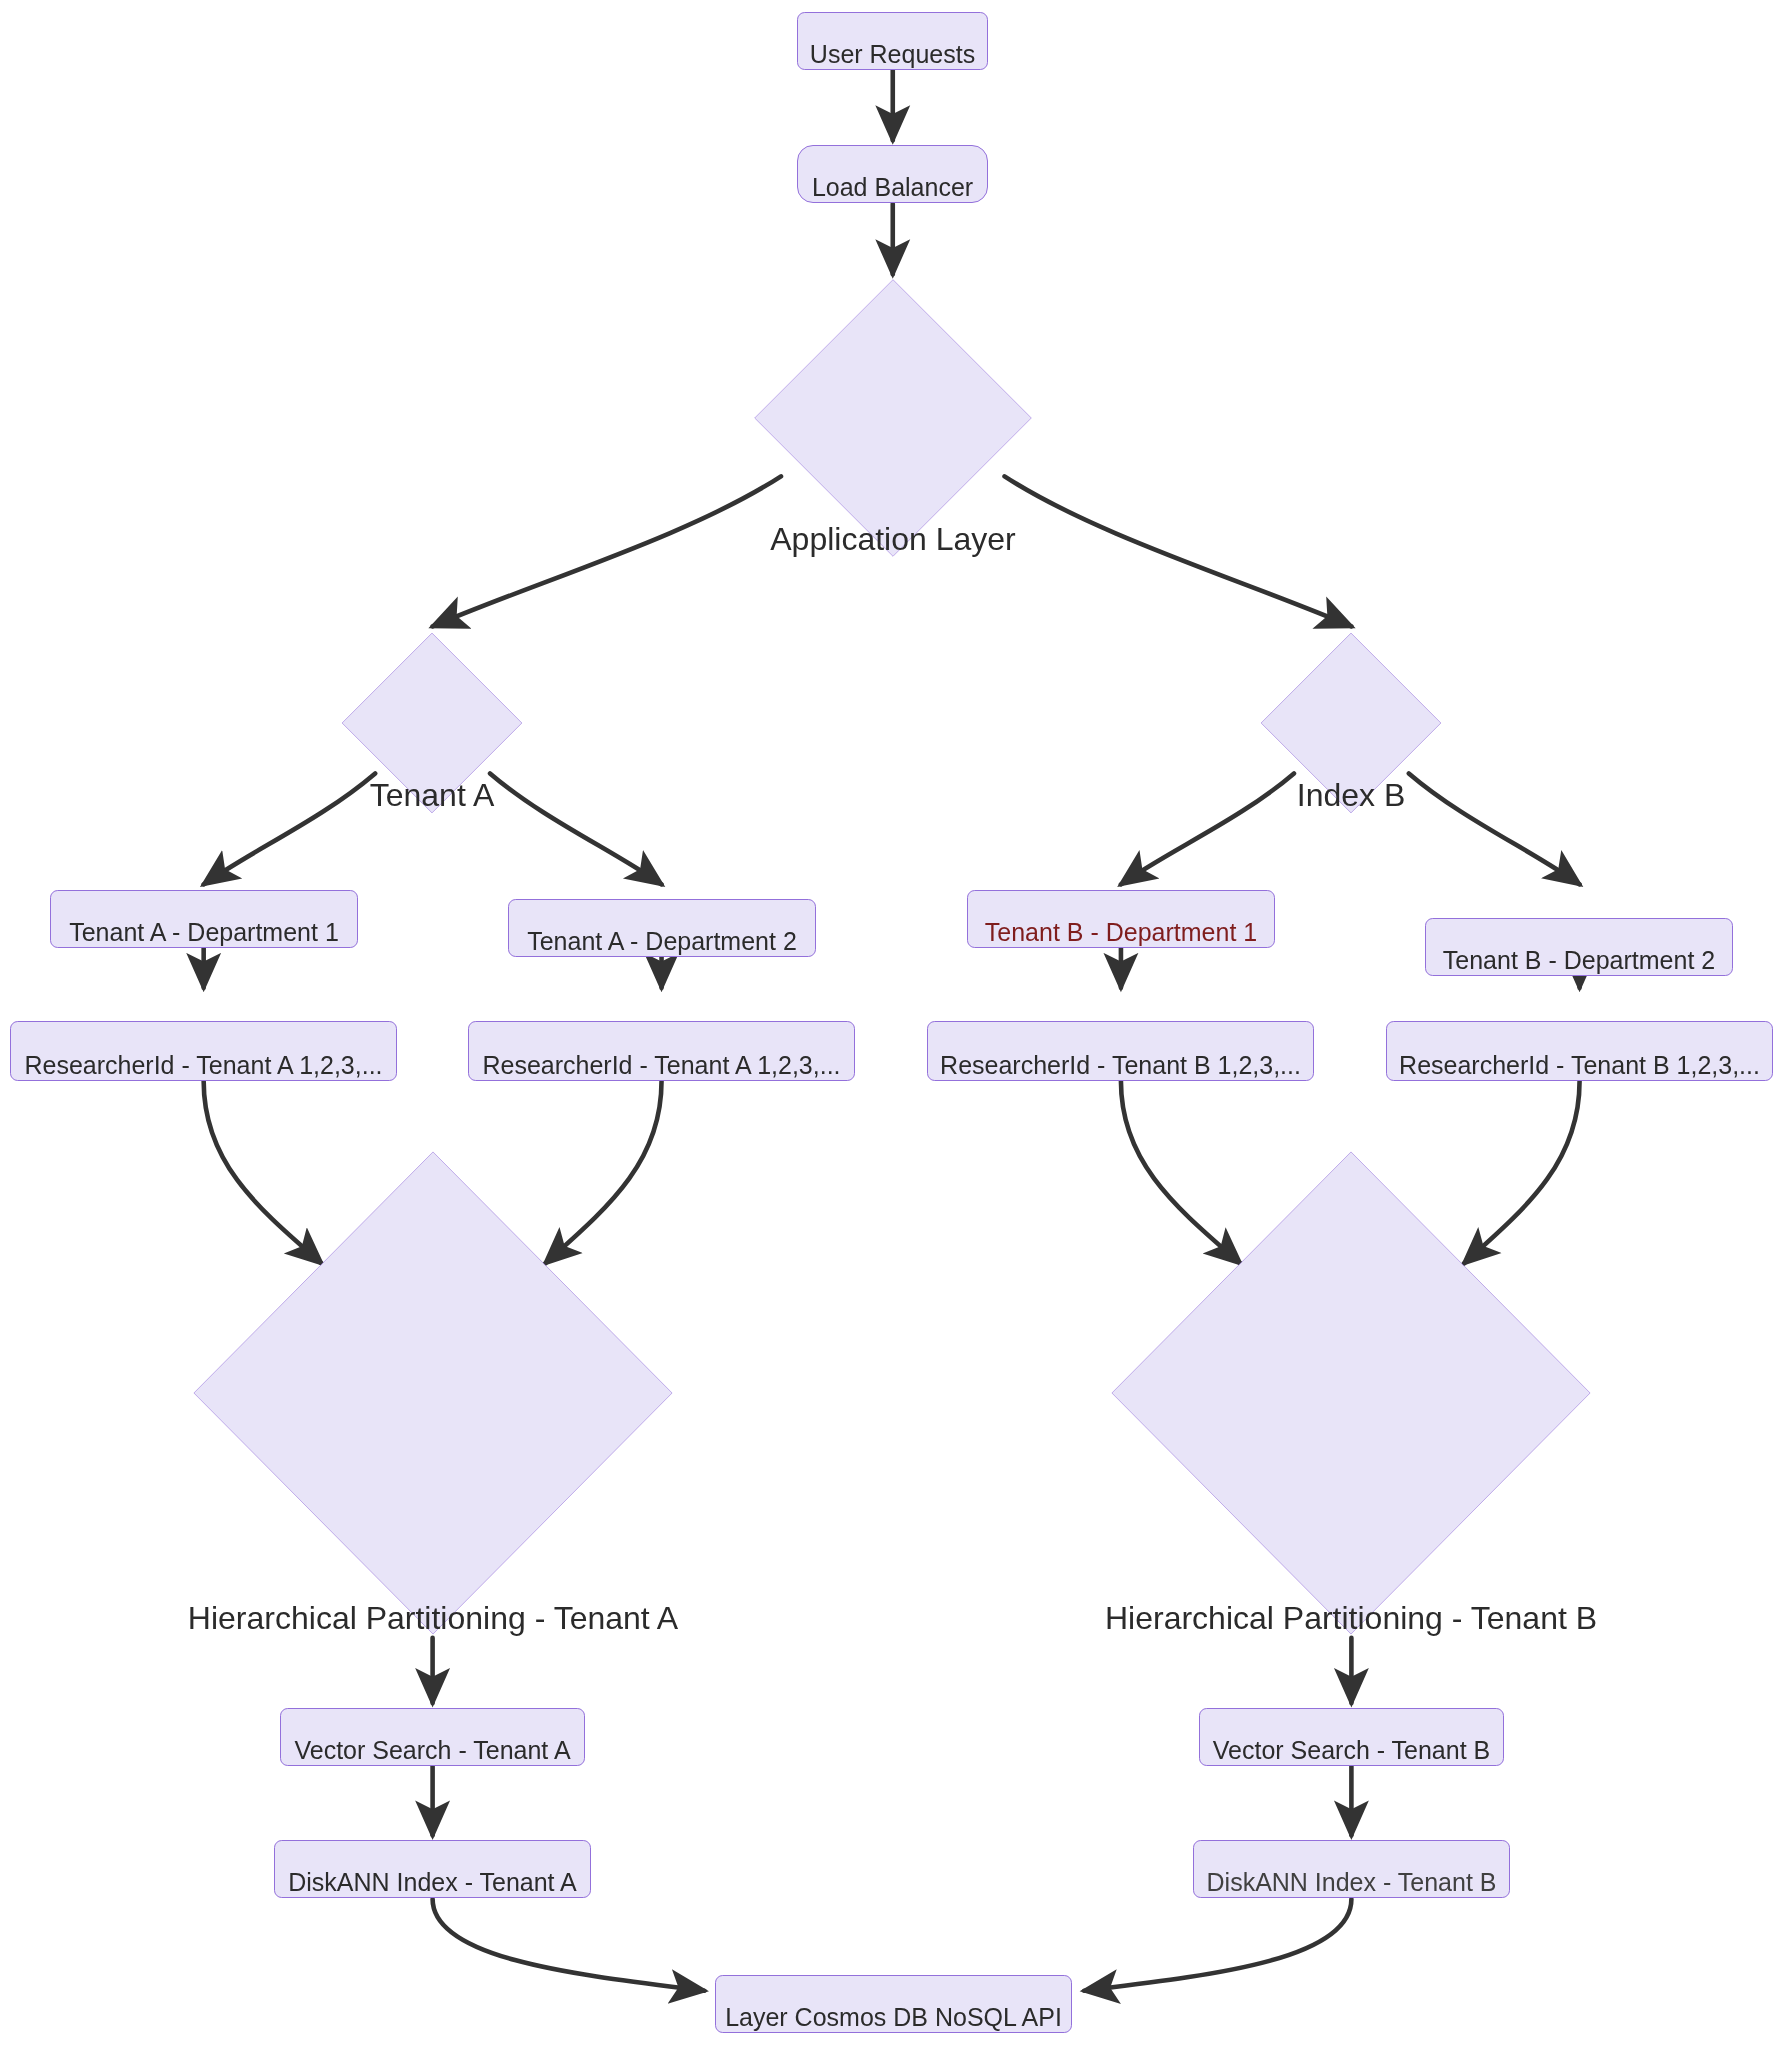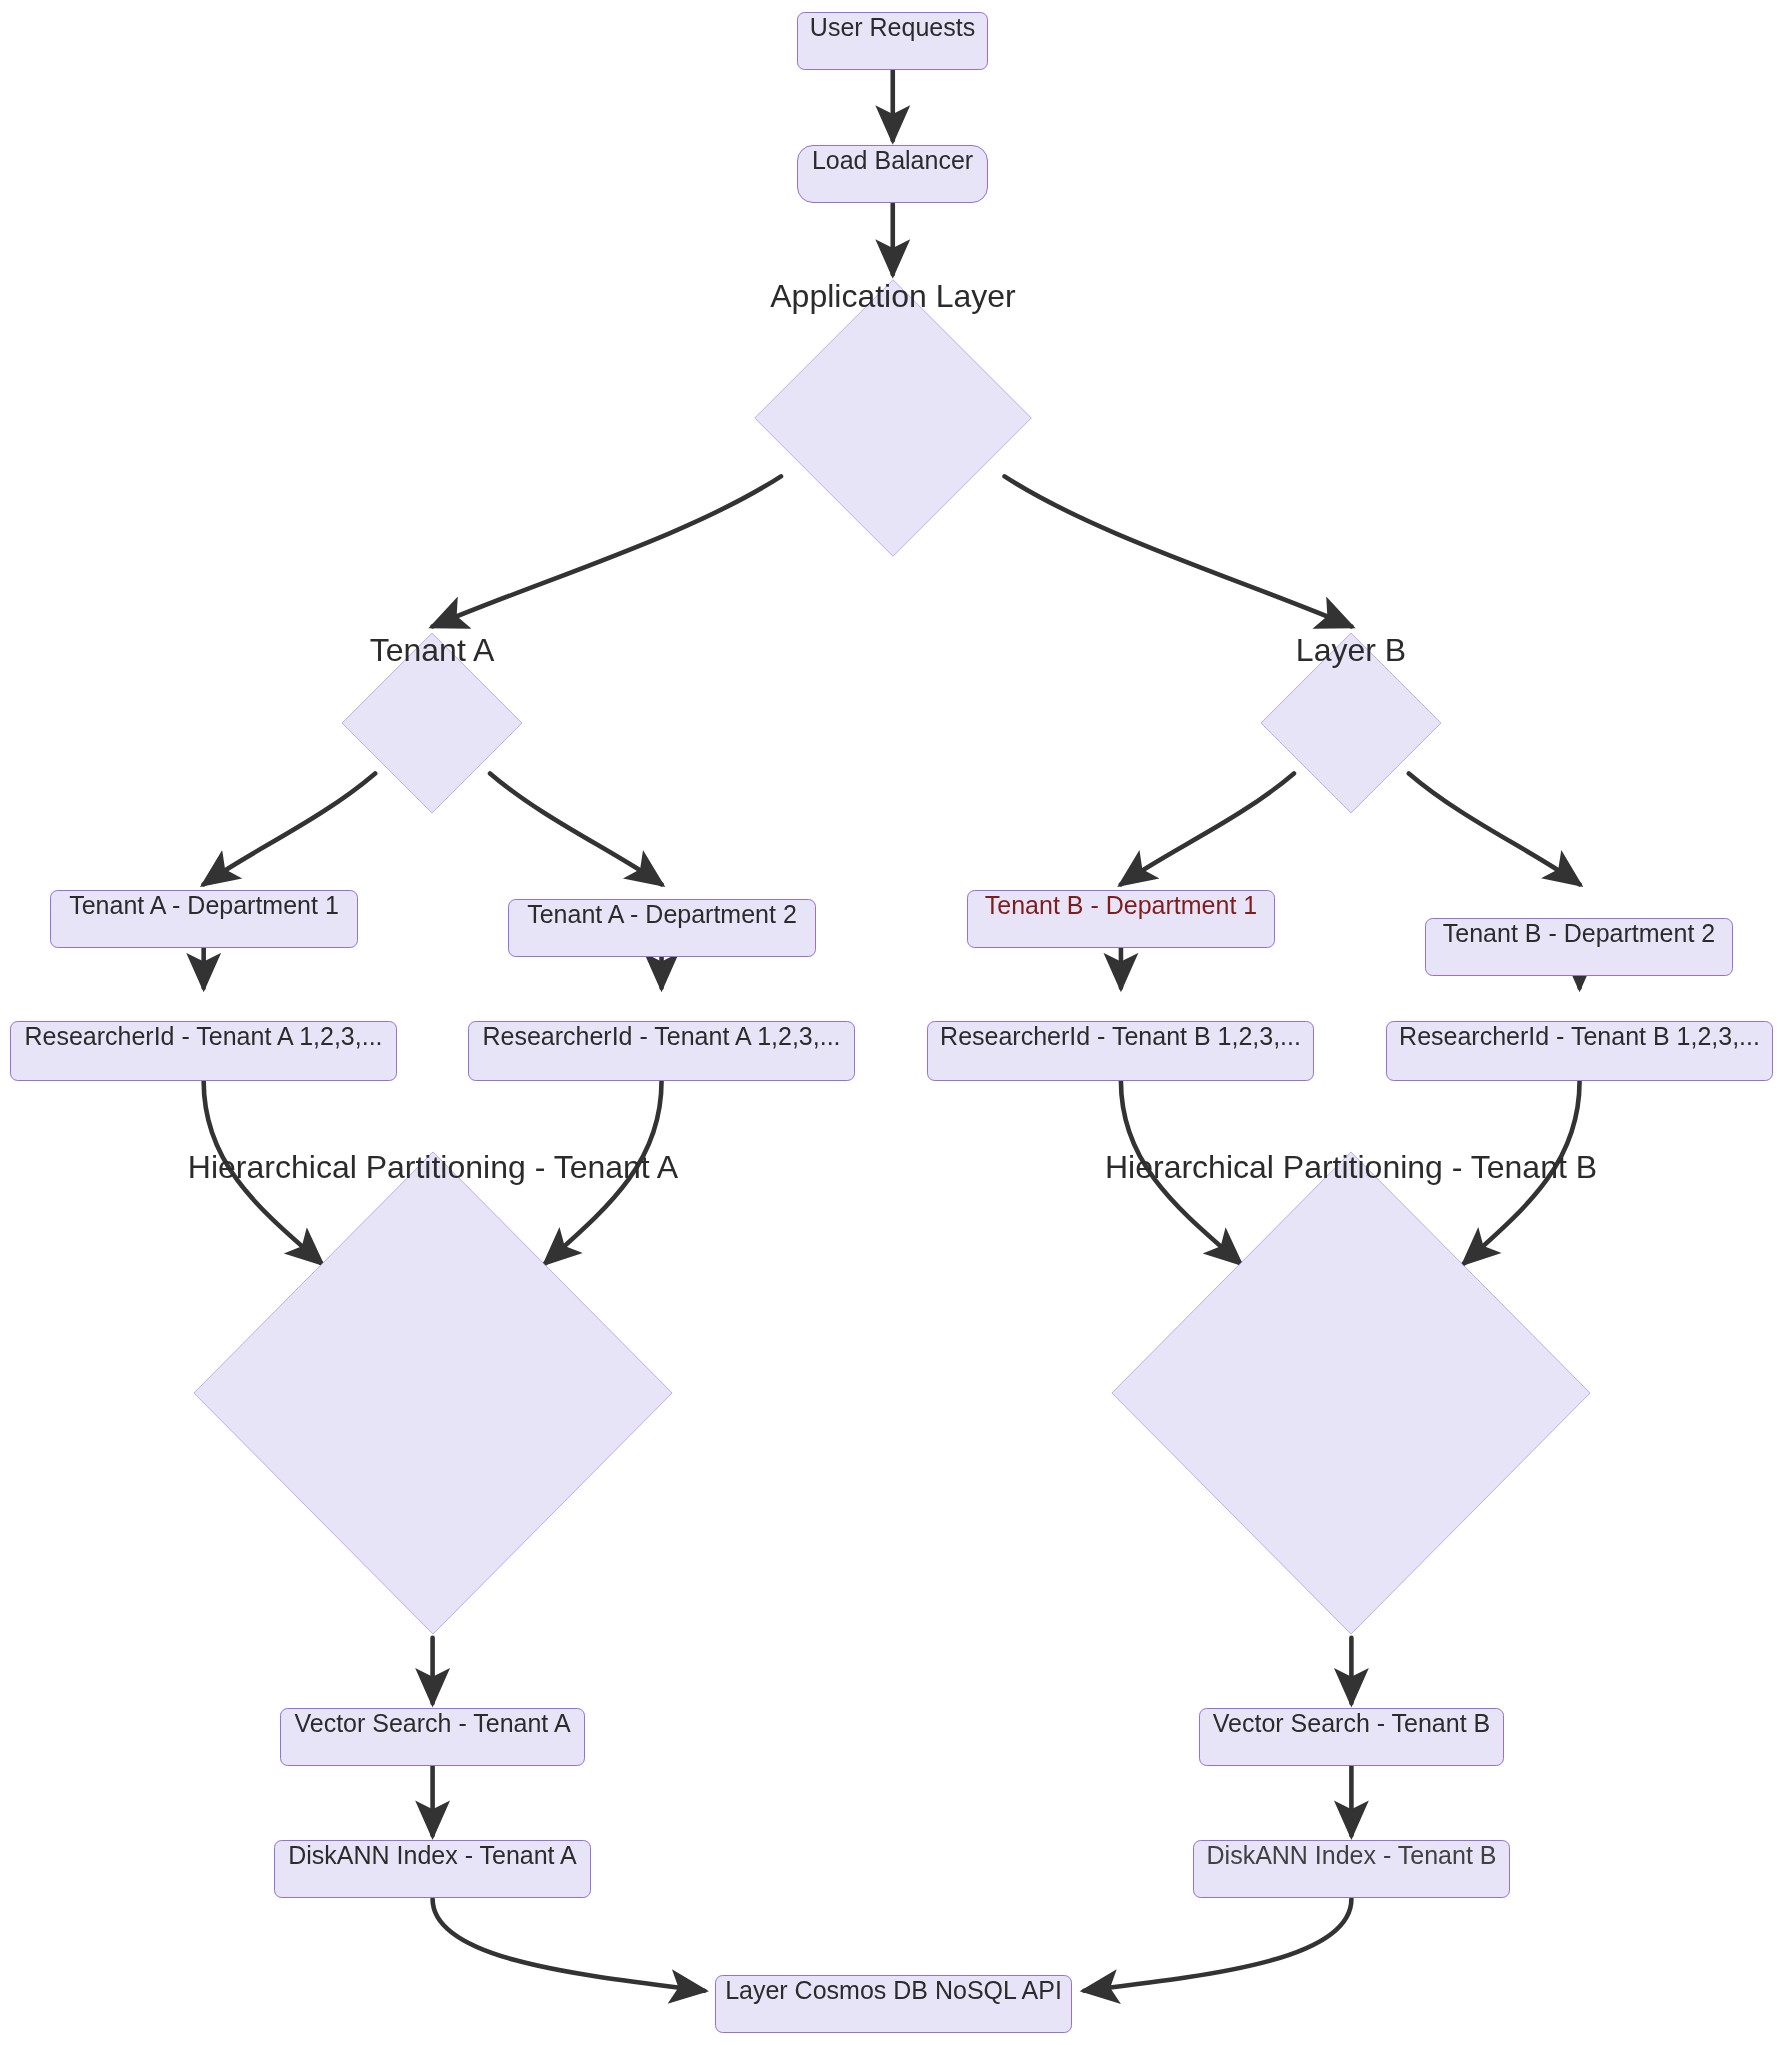--- a/index.html
+++ b/index.html
@@ -23,21 +23,21 @@
     top: 0;
     left: 0;
     width: 1784px;
     height: 2046px;
     pointer-events: none;
   }
   .node {
     position: absolute;
     box-sizing: border-box;
     display: flex;
-    align-items: flex-start;
+    align-items: flex-end;
     justify-content: center;
     text-align: center;
   }
   .node-rect {
     background: #e8e4f8;
     border: 1.9px solid #9370db;
     border-radius: 7.7px;
     color: #2b2b2b;
     font-size: 25px;
     line-height: 1.15;
@@ -115,21 +115,21 @@
       <div class="node node-diamond" style="left: 341px; top: 632px; width: 182px; height: 182px;">
         <svg class="diamond-shape" viewBox="0 0 100 100" preserveAspectRatio="none">
           <polygon points="50,0.6 99.4,50 50,99.4 0.6,50" fill="#e8e4f8" stroke="#9370db" stroke-width="0.55" vector-effect="non-scaling-stroke"></polygon>
         </svg>
         <span class="diamond-label">Tenant A</span>
       </div>
       <div class="node node-diamond" style="left: 1260px; top: 632px; width: 182px; height: 182px;">
         <svg class="diamond-shape" viewBox="0 0 100 100" preserveAspectRatio="none">
           <polygon points="50,0.6 99.4,50 50,99.4 0.6,50" fill="#e8e4f8" stroke="#9370db" stroke-width="0.55" vector-effect="non-scaling-stroke"></polygon>
         </svg>
-        <span class="diamond-label">Layer B</span>
+        <span class="diamond-label">Index B</span>
       </div>
       <div class="node node-rect" style="left: 50px; top: 890px; width: 308px; height: 58px; background: rgb(232, 228, 248); border-color: rgb(147, 112, 219); color: rgb(43, 43, 43);">
         <span>Tenant A - Department 1</span>
       </div>
       <div class="node node-rect" style="left: 508px; top: 890px; width: 308px; height: 58px; background: rgb(232, 228, 248); border-color: rgb(147, 112, 219); color: rgb(43, 43, 43); margin-top: 9px;">
         <span>Tenant A - Department 2</span>
       </div>
       <div class="node node-rect" style="left: 967px; top: 890px; width: 308px; height: 58px; background: rgb(232, 228, 248); border-color: rgb(147, 112, 219); color: #7f1d1d;">
         <span>Tenant B - Department 1</span>
       </div>

